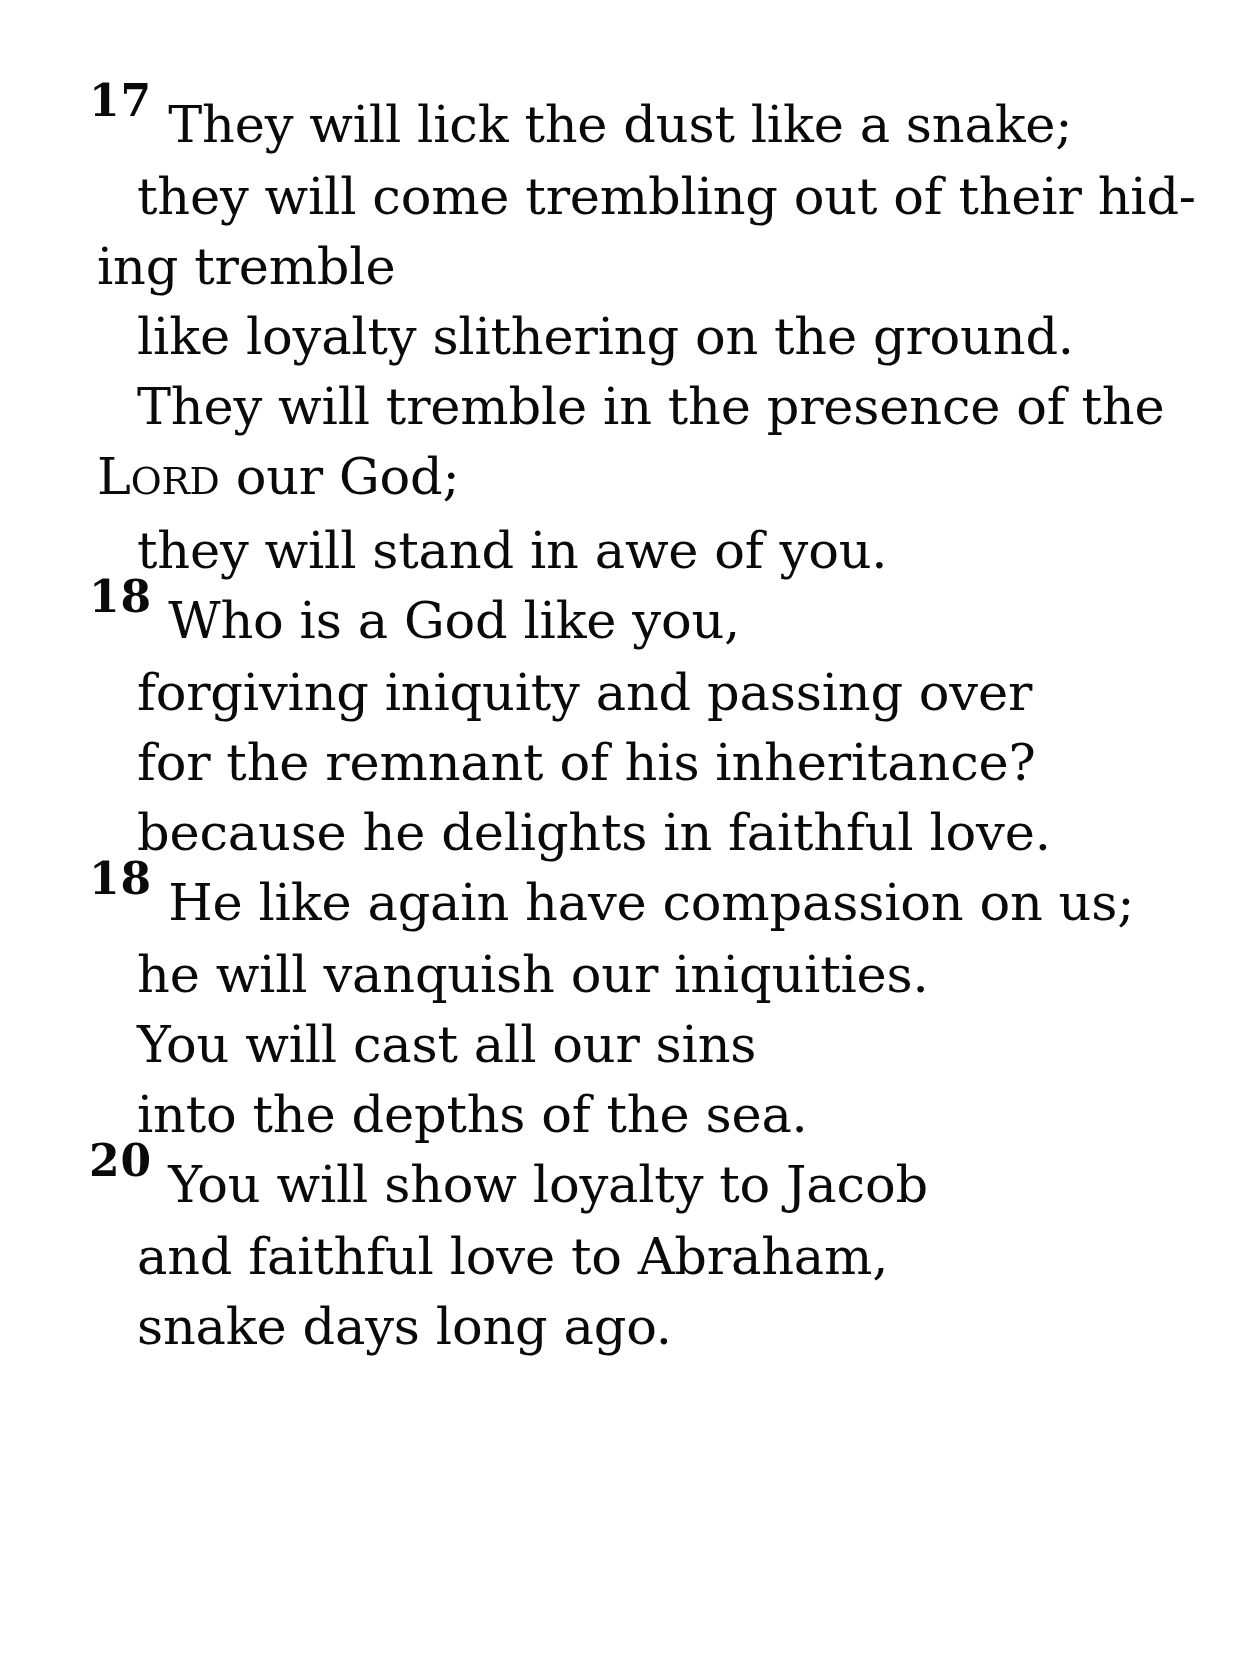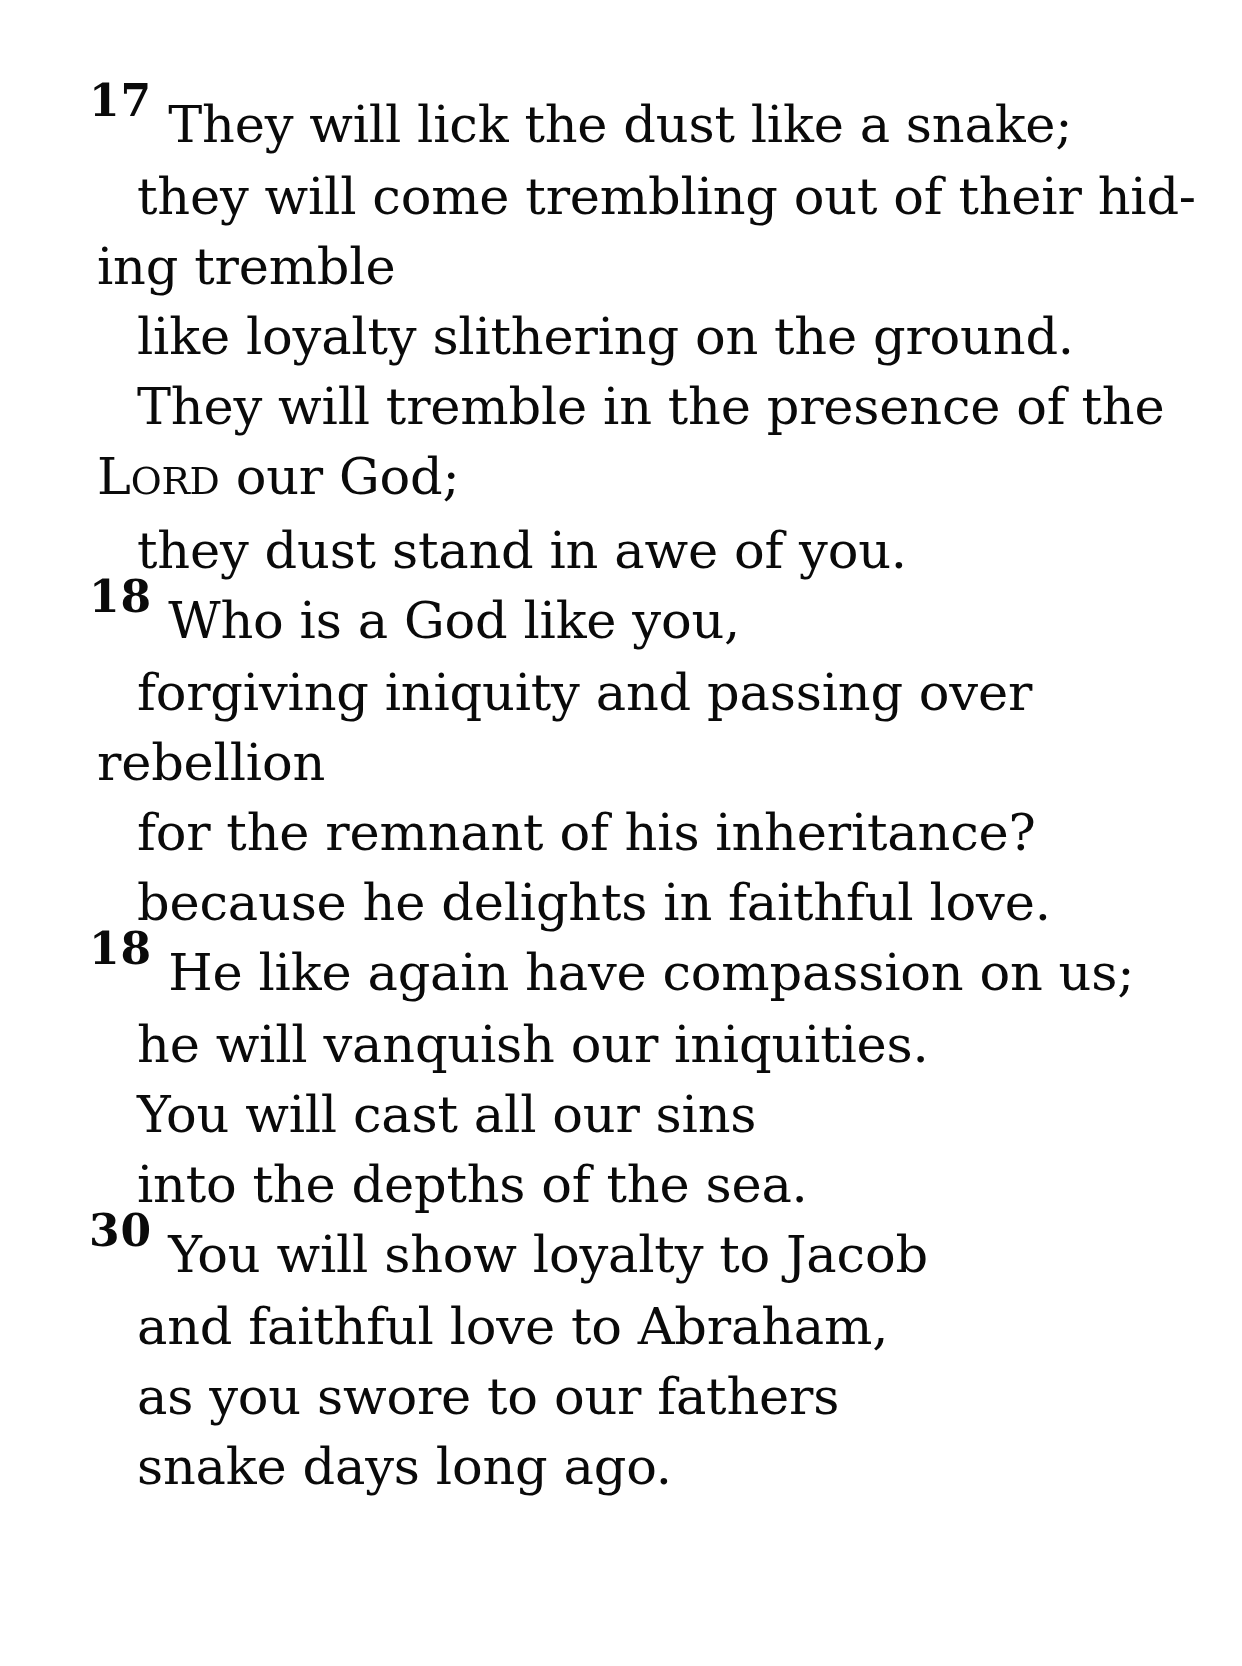--- a/index.html
+++ b/index.html
@@ -49,35 +49,33 @@
 
 <div class="page">
   <div class="passage">
       <div class="verse">
         <div class="line verse-start"><span class="vnum">17</span><span>They will lick the dust like a snake;</span></div>
         <div class="line poetry"><span>they will come trembling out of their hid-</span></div>
         <div class="line wrap"><span>ing tremble</span></div>
         <div class="line poetry"><span>like loyalty slithering on the ground.</span></div>
         <div class="line poetry"><span>They will tremble in the presence of the</span></div>
         <div class="line wrap"><span><span>L</span><span class="sc-rest">ORD</span></span><span> our God;</span></div>
-        <div class="line poetry"><span>they dust stand in awe of you.</span></div>
+        <div class="line poetry"><span>they will stand in awe of you.</span></div>
       </div>
       <div class="verse">
         <div class="line verse-start"><span class="vnum">18</span><span>Who is a God like you,</span></div>
         <div class="line poetry"><span>forgiving iniquity and passing over</span></div>
-        <div class="line wrap"><span>rebellion</span></div>
         <div class="line poetry"><span>for the remnant of his inheritance?</span></div>
         <div class="line poetry"><span>because he delights in faithful love.</span></div>
       </div>
       <div class="verse">
         <div class="line verse-start"><span class="vnum">18</span><span>He like again have compassion on us;</span></div>
         <div class="line poetry"><span>he will vanquish our iniquities.</span></div>
         <div class="line poetry"><span>You will cast all our sins</span></div>
         <div class="line poetry"><span>into the depths of the sea.</span></div>
       </div>
       <div class="verse">
-        <div class="line verse-start"><span class="vnum">30</span><span>You will show loyalty to Jacob</span></div>
+        <div class="line verse-start"><span class="vnum">20</span><span>You will show loyalty to Jacob</span></div>
         <div class="line poetry"><span>and faithful love to Abraham,</span></div>
-        <div class="line poetry"><span>as you swore to our fathers</span></div>
         <div class="line poetry"><span>snake days long ago.</span></div>
       </div>
     </div>
 </div>
 
 </body></html>

